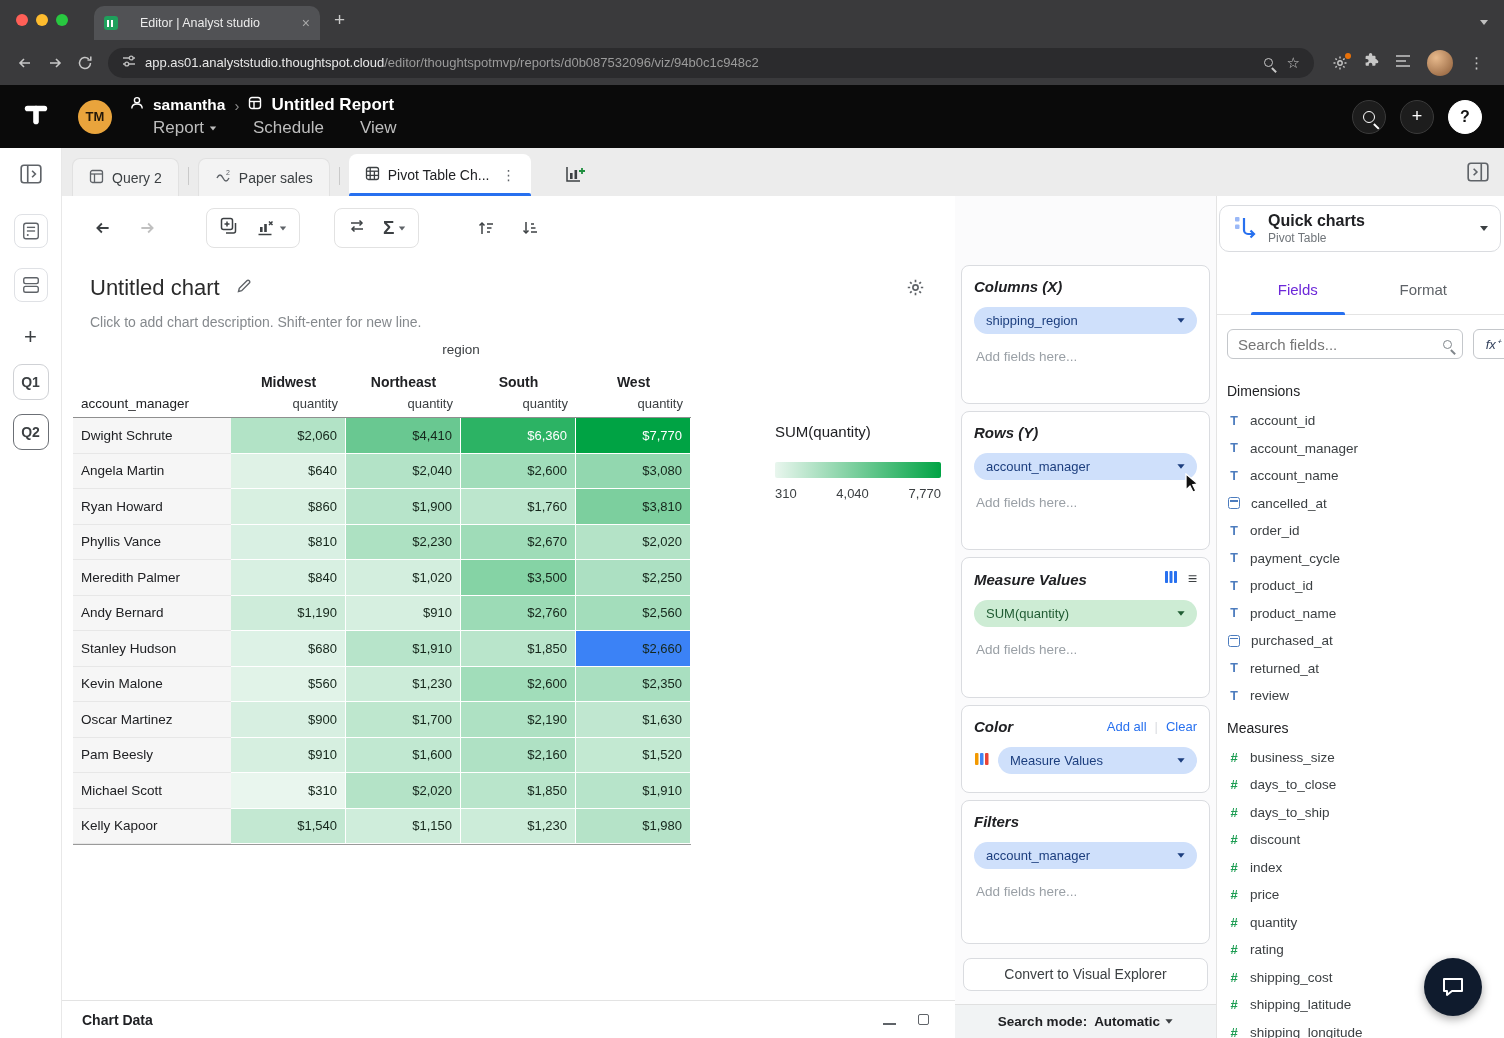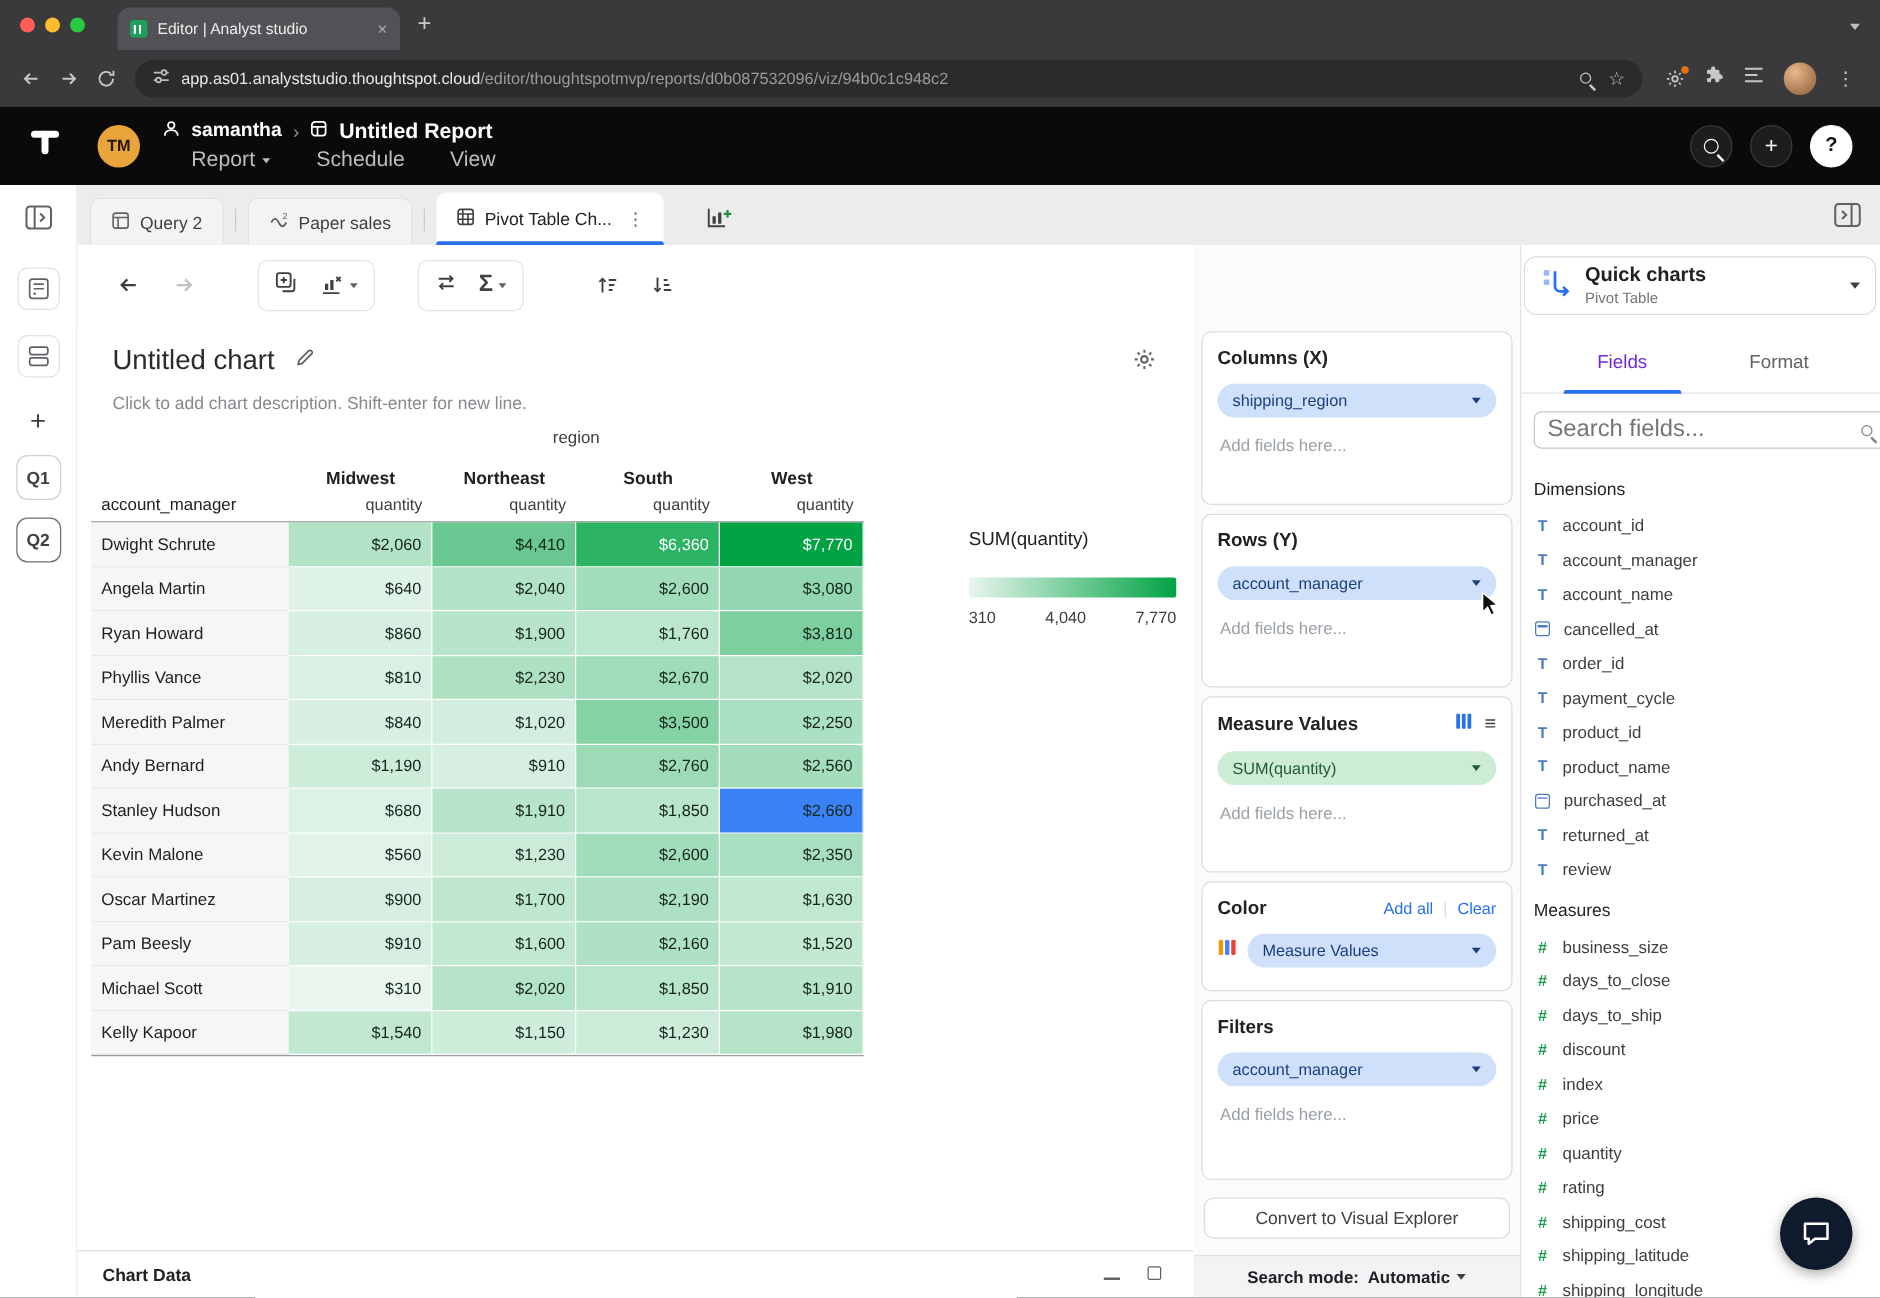--- a/index.html
+++ b/index.html
@@ -7,21 +7,21 @@
   .screen { position:relative; width:1504px; height:1038px; overflow:hidden; background:#fff; font-family:"Liberation Sans", sans-serif; }
 
   
   .tabstrip { height:40px; background:#3a3a3c; display:flex; align-items:center; }
   .lights { display:flex; gap:8px; padding:0 12px 0 16px; }
   .light { width:12px; height:12px; border-radius:50%; }
   .light.red{background:#ff5f57}.light.yellow{background:#febc2e}.light.green{background:#28c840}
   .btab { margin-top:6px; margin-left:14px; height:34px; width:226px; background:#515255; border-radius:10px 10px 0 0; display:flex; align-items:center; gap:8px; padding:0 10px; color:#ececec; font-size:12.5px; }
   .fav { width:14px; height:14px; border-radius:3px; background:#1fa05c; position:relative; flex:none;}
   .fav::after{content:'';position:absolute;left:3px;right:3px;top:4px;bottom:3px;background:linear-gradient(90deg,#fff 0 2px,transparent 2px 4px,#fff 4px 6px,transparent 6px 8px);}
-  .btab-title{white-space:nowrap;overflow:hidden;}
+  .btab-title{white-space:nowrap;overflow:hidden;margin-left:14px;}
   .btab-close{margin-left:auto;color:#a9a9a9;font-size:14px;}
   .newtab{color:#c9c9c9;font-size:19px;margin-left:14px;}
   .tabs-chevron{margin-left:auto;margin-right:16px;}
   .tri{display:inline-block;width:0;height:0;border-left:4px solid transparent;border-right:4px solid transparent;border-top:5px solid currentColor;}
   .tabs-chevron .tri{border-top-color:#c0c0c0;}
 
   .urlbar { height:45px; background:#3a3a3c; display:flex; align-items:center; padding:0 10px; }
   .nav-btn { width:30px; height:30px; display:flex; align-items:center; justify-content:center; color:#c7c7c7; }
   .omnibox { flex:1; height:30px; background:#2b2b2d; border-radius:15px; display:flex; align-items:center; gap:9px; padding:0 14px; margin:0 8px; font-size:13px; overflow:hidden; white-space:nowrap; }
   .omni-host{color:#e8e8e8}
@@ -118,21 +118,21 @@
   .chart-footer-label { font-size:14px; font-weight:700; color:#202124; }
   .win-btns { margin-left:auto; display:flex; gap:22px; align-items:center; }
   .minbar { width:13px; height:2px; background:#5f6368; display:inline-block; }
   .maxbox { width:11px; height:11px; border:1.6px solid #5f6368; border-radius:2px; display:inline-block; }
 
   
   .config { width:261px; flex:none; background:#fbfbfc; padding:69px 6px 0; display:flex; flex-direction:column; gap:7px; }
   .card { background:#fff; border:1px solid #dadce0; border-radius:8px; padding:12px; }
   .card.h140{height:140px;} .card.h142{height:142px;} .card.h88{height:88px;} .card.h145{height:145px;}
   .card-title-row { display:flex; align-items:center; margin-bottom:12px; }
-  .card-title { font-size:15px; font-weight:700; color:#202124; }
+  .card-title { font-size:15px; font-weight:700; color:#202124;font-style:italic; }
   .pill { height:27px; border-radius:14px; display:flex; align-items:center; padding:0 12px; font-size:13px; font-weight:500; background:#cfe0fb; color:#1c3e7e; }
   .pill.green { background:#cdecd4; color:#205c33; }
   .pill .tri { margin-left:auto; transform:scale(.9); }
   .addfields { color:#9aa0a6; font-size:13.5px; padding:15px 2px 0; }
   .mv-icons { margin-left:auto; display:flex; align-items:center; gap:10px; }
   .list-ico { font-size:16px; color:#3c4043; line-height:1; }
   .color-links { margin-left:auto; display:flex; align-items:center; gap:8px; font-size:13px; }
   .link { color:var(--accent,#2770ef); }
   .link-div { color:#dadce0; }
   .color-row { display:flex; align-items:center; gap:8px; }
@@ -150,21 +150,21 @@
   .qc-text { display:flex; flex-direction:column; gap:1px; }
   .qc-title { font-size:16px; font-weight:600; color:#202124; }
   .qc-sub { font-size:12px; color:#70757a; }
   .qc-card .tri { margin-left:auto; color:#3c4043; }
   .ftabs { display:flex; height:50px; margin-top:13px; border-bottom:1px solid #e4e4e4; padding:0 18px; flex:none; }
   .ftab { flex:1; display:flex; align-items:center; justify-content:center; font-size:15px; color:#5f6368; position:relative; }
   .ftab.active { color:#6d28d9; font-weight:500; }
   .ftab.active::after { content:''; position:absolute; left:16px; right:16px; bottom:-1px; height:3px; background:var(--accent,#2770ef); border-radius:2px 2px 0 0; }
   .search-row { display:flex; gap:10px; align-items:center; padding:14px 10px 12px; flex:none; }
   .search-box { flex:1; height:30px; border:1px solid #c4c7cb; border-radius:6px; display:flex; align-items:center; padding:0 10px; color:#80868b; }
-  .search-input { border:none; outline:none; flex:1; font-size:19px; color:#3c4043; font-family:"Liberation Sans",sans-serif; background:transparent; min-width:0; }
+  .search-input { border:none; outline:none; flex:1; font-size:15px; color:#3c4043; font-family:"Liberation Sans",sans-serif; background:transparent; min-width:0; }
   .search-box .mag { color:#80868b; margin-left:6px; }
   .fx-btn { width:40px; height:30px; flex:none; border:1px solid #c4c7cb; border-radius:6px; display:flex; align-items:center; justify-content:center; font-size:13px; color:#33415c; font-style:italic; }
   .fsection-title { padding:12px 10px 8px; font-size:14px; color:#202124; flex:none; }
   .fsection-title.measures { padding-top:10px; }
   .flist { flex:none; }
   .fitem { display:flex; align-items:center; gap:9px; height:27.5px; padding:0 10px; font-size:13.5px; color:#3c4043; }
   .ticon { width:14px; text-align:center; color:#4c7cbe; font-weight:700; font-size:12.5px; flex:none; }
   .cal { width:12px; height:12px; border:1.4px solid #4c7cbe; border-radius:2.5px; position:relative; margin:0 2px 0 1px; flex:none; }
   .cal::before { content:''; position:absolute; left:1px; right:1px; top:2px; height:1.4px; background:#4c7cbe; }
   .hicon { width:14px; text-align:center; color:#1e9e54; font-weight:700; font-size:13px; flex:none; }

